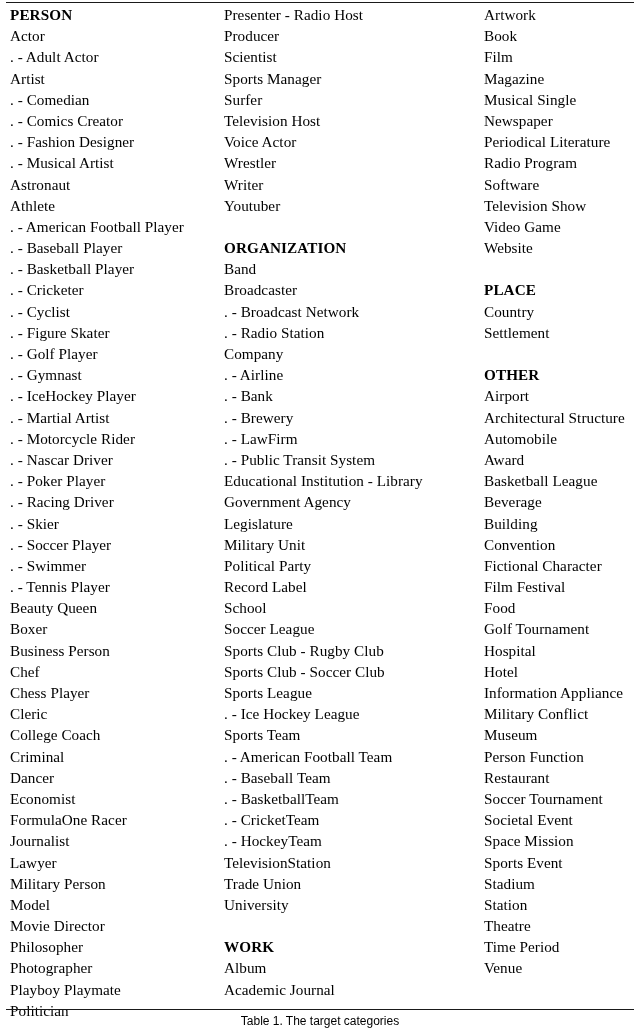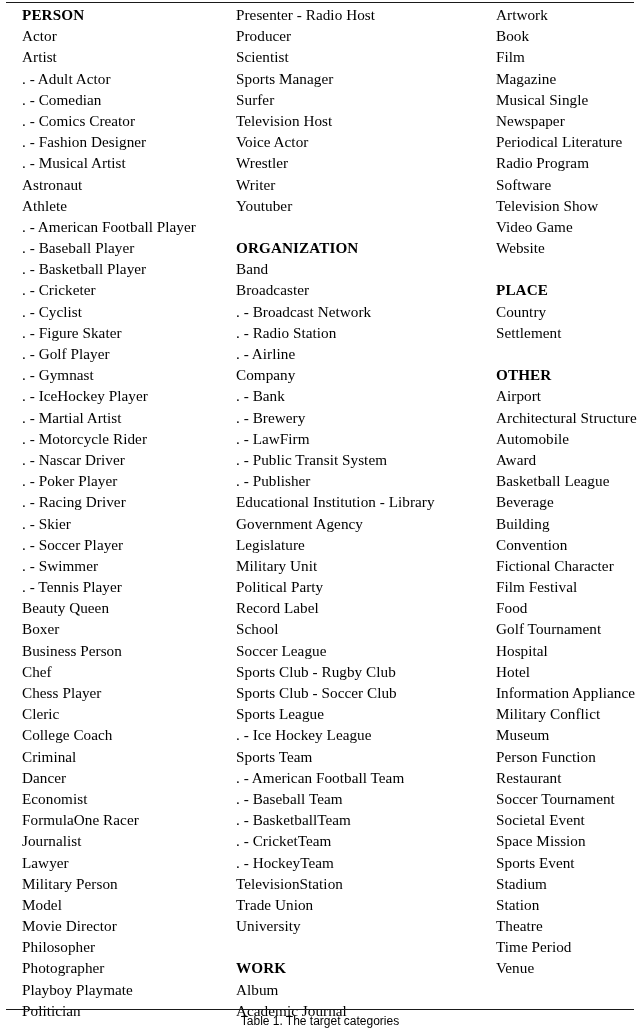--- a/index.html
+++ b/index.html
@@ -30,21 +30,21 @@
     left: 6px;
     right: 6px;
     height: 0;
     border-top: 1.1px solid #1a1a1a;
   }
   .rule-top  { top: 2px; }
   .rule-bottom { top: 1009px; }
 
   .table-body {
     position: absolute;
-    left: 12px;
+    left: 0;
     top: 4px;
     width: 528px;
     height: 1003px;
   }
 
   .col {
     position: absolute;
     top: 0;
   }
   .col-1 { left: 10px;  width: 212px; }
@@ -83,22 +83,22 @@
 <body>
 
 <div id="page">
 
   <div class="rule rule-top"></div>
 
   <div class="table-body">
     <div class="col col-1">
         <div class="entry head">PERSON</div>
         <div class="entry item">Actor</div>
+        <div class="entry item">. - Adult Actor</div>
         <div class="entry item">Artist</div>
-        <div class="entry item">. - Adult Actor</div>
         <div class="entry item">. - Comedian</div>
         <div class="entry item">. - Comics Creator</div>
         <div class="entry item">. - Fashion Designer</div>
         <div class="entry item">. - Musical Artist</div>
         <div class="entry item">Astronaut</div>
         <div class="entry item">Athlete</div>
         <div class="entry item">. - American Football Player</div>
         <div class="entry item">. - Baseball Player</div>
         <div class="entry item">. - Basketball Player</div>
         <div class="entry item">. - Cricketer</div>
@@ -147,27 +147,26 @@
         <div class="entry item">Voice Actor</div>
         <div class="entry item">Wrestler</div>
         <div class="entry item">Writer</div>
         <div class="entry item">Youtuber</div>
         <div class="entry spacer"></div>
         <div class="entry head">ORGANIZATION</div>
         <div class="entry item">Band</div>
         <div class="entry item">Broadcaster</div>
         <div class="entry item">. - Broadcast Network</div>
         <div class="entry item">. - Radio Station</div>
+        <div class="entry item">Company</div>
         <div class="entry item">. - Airline</div>
-        <div class="entry item">Company</div>
         <div class="entry item">. - Bank</div>
         <div class="entry item">. - Brewery</div>
         <div class="entry item">. - LawFirm</div>
         <div class="entry item">. - Public Transit System</div>
-        <div class="entry item">. - Publisher</div>
         <div class="entry item">Educational Institution - Library</div>
         <div class="entry item">Government Agency</div>
         <div class="entry item">Legislature</div>
         <div class="entry item">Military Unit</div>
         <div class="entry item">Political Party</div>
         <div class="entry item">Record Label</div>
         <div class="entry item">School</div>
         <div class="entry item">Soccer League</div>
         <div class="entry item">Sports Club - Rugby Club</div>
         <div class="entry item">Sports Club - Soccer Club</div>

